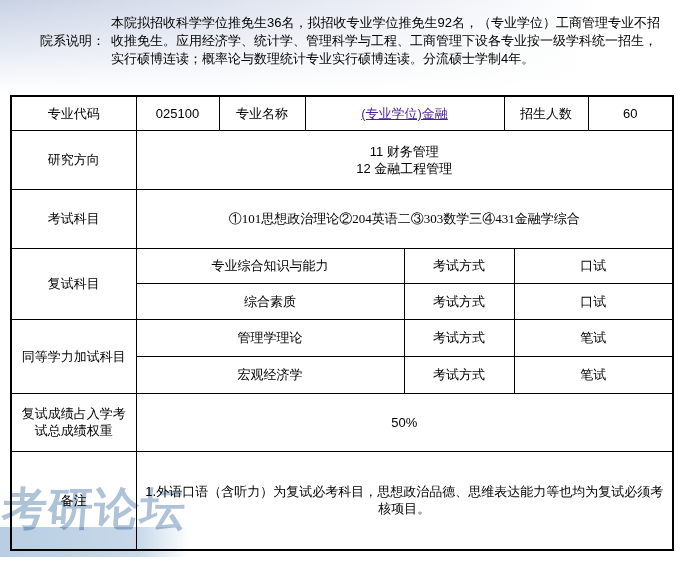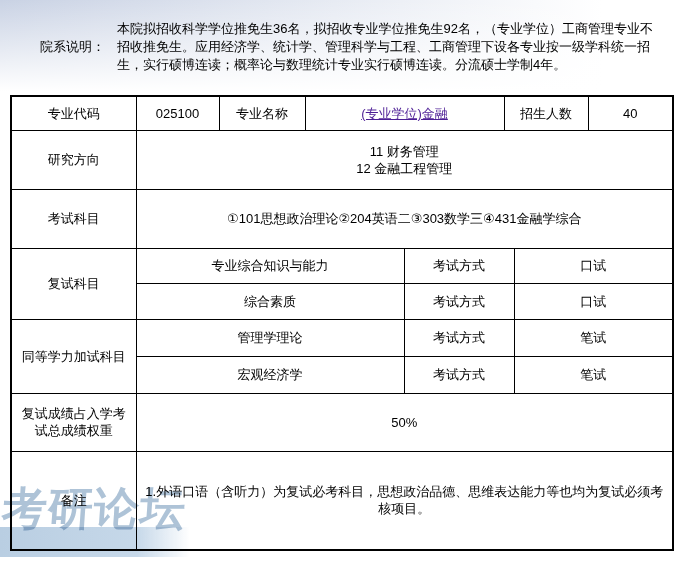--- a/index.html
+++ b/index.html
@@ -13,39 +13,39 @@
   .header{
     position:absolute;top:0;left:0;width:684px;height:95px;
     box-sizing:border-box;padding:8px 14px 0 40px;
     background:
       linear-gradient(to bottom, rgba(255,255,255,0) 0%, #ffffff 96%),
       linear-gradient(to right, #c9d2e4 0%, #ffffff 88%);
   }
   .dept-line{margin:0 0 7px 0;line-height:17px;}
   .note-row{display:flex;align-items:center;}
   .note-label{white-space:nowrap;flex:0 0 auto;}
-  .note-text{margin:12px;width:556px;line-height:18px;}
+  .note-text{margin:6px;width:556px;line-height:18px;}
   
   table.adm{
     position:absolute;top:95px;left:10px;
     border-collapse:collapse;table-layout:fixed;width:662px;
     background:#fff;
   }
   table.adm td{
     border:1px solid #000;
     text-align:center;vertical-align:middle;
     padding:2px 4px;box-sizing:border-box;
     line-height:17px;overflow:hidden;
   }
   table.adm{border:2px solid #000;}
   td.lbl{text-align:center;}
   td.left{text-align:left;padding-left:8px;}
   tr.r-head{height:34px;padding-left:29px;}
   tr.r-dir{height:59px;}
-  tr.r-exam{height:59px;}
+  tr.r-exam{height:59px;font-family:Liberation Serif, serif;}
   tr.r-sub1{height:35px;}
   tr.r-sub2{height:36px;padding-left:21px;}
   tr.r-eq{height:37px;}
   tr.r-weight{height:58px;}
   tr.r-remark{height:99px;}
   a.major-link{color:#4c1d95;text-decoration:underline;}
   .dir-line{display:block;}
   
   .wm-logo{
     position:absolute;left:2px;top:486px;z-index:3;
@@ -91,21 +91,21 @@
 
     <tbody>
         <tr class="r-head">
       <td class="lbl">专业代码</td>
       <td>025100</td>
       <td>专业名称</td>
       <td colspan="2">
         <a href="#" class="major-link">(专业学位)金融</a>
       </td>
       <td colspan="2">招生人数</td>
-      <td>40</td>
+      <td>60</td>
     </tr>
 
     <tr class="r-dir">
       <td class="lbl">研究方向</td>
       <td colspan="7" class="left">
         <span class="dir-line">11 财务管理</span>
         <span class="dir-line">12 金融工程管理</span>
       </td>
     </tr>
 

